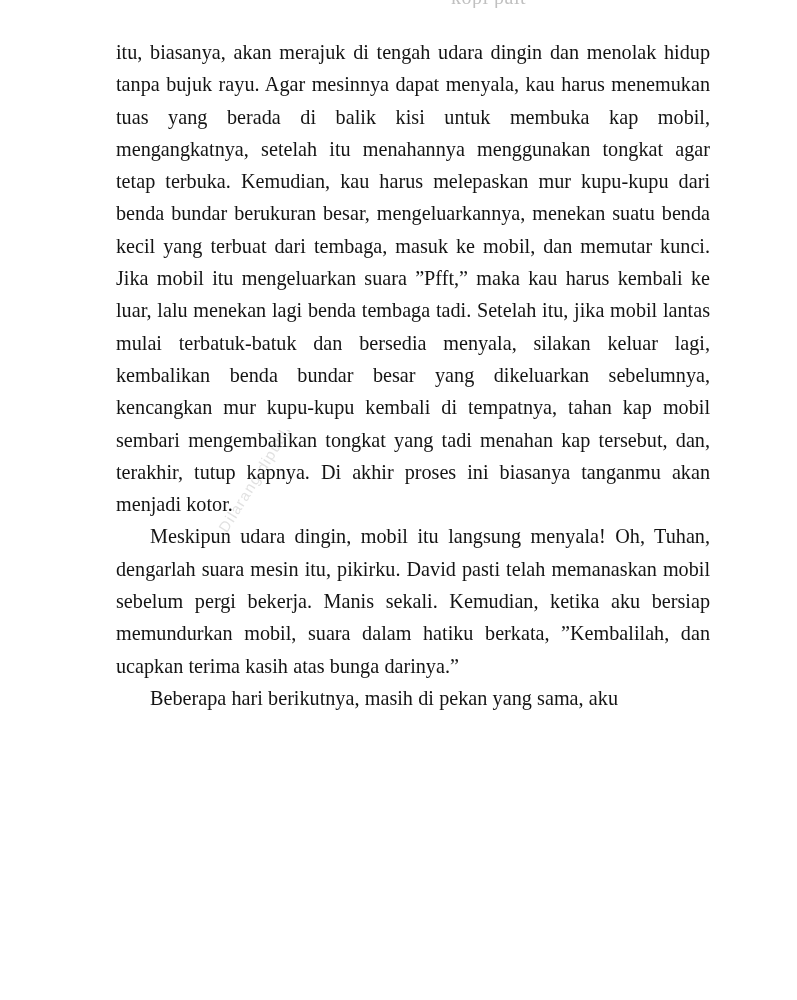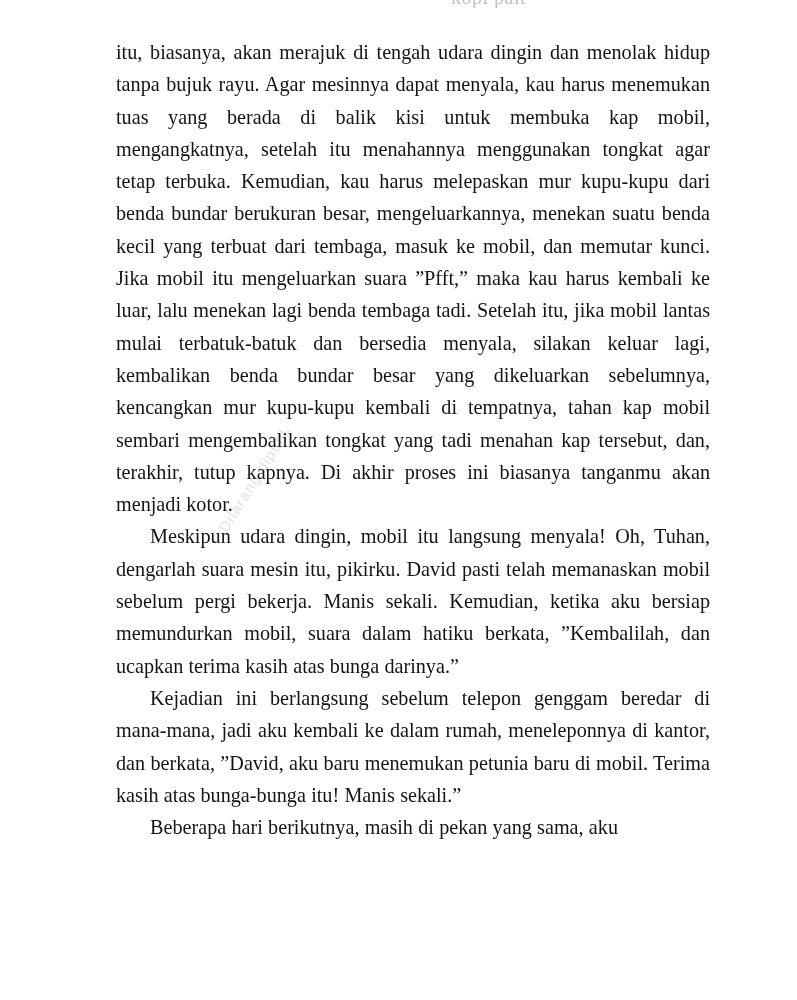--- a/index.html
+++ b/index.html
@@ -109,17 +109,16 @@
     <span class="rh-inner">kopi pait</span>
   </div>
 
   <div class="watermark">
     <span>Dilarang dipublikasikan</span>
   </div>
 
   <div class="textblock">
     <p class="para">itu, biasanya, akan merajuk di tengah udara dingin dan menolak hidup tanpa bujuk rayu. Agar mesinnya dapat menyala, kau harus menemukan tuas yang berada di balik kisi untuk membuka kap mobil, mengangkatnya, setelah itu menahannya menggunakan tongkat agar tetap terbuka. Kemudian, kau harus melepaskan mur kupu-kupu dari benda bundar berukuran besar, mengeluarkannya, menekan suatu benda kecil yang terbuat dari tembaga, masuk ke mobil, dan memutar kunci. Jika mobil itu mengeluarkan suara ”Pfft,” maka kau harus kembali ke luar, lalu menekan lagi benda tembaga tadi. Setelah itu, jika mobil lantas mulai terbatuk-batuk dan bersedia menyala, silakan keluar lagi, kembalikan benda bundar besar yang dikeluarkan sebelumnya, kencangkan mur kupu-kupu kembali di tempatnya, tahan kap mobil sembari mengembalikan tongkat yang tadi menahan kap tersebut, dan, terakhir, tutup kapnya. Di akhir proses ini biasanya tanganmu akan menjadi kotor.</p>
     <p class="para indent">Meskipun udara dingin, mobil itu langsung menyala! Oh, Tuhan, dengarlah suara mesin itu, pikirku. David pasti telah memanaskan mobil sebelum pergi bekerja. Manis sekali. Kemudian, ketika aku bersiap memundurkan mobil, suara dalam hatiku berkata, ”Kembalilah, dan ucapkan terima kasih atas bunga darinya.”</p>
-    <p class="para indent">Kejadian ini berlangsung sebelum telepon genggam beredar di mana-mana, jadi aku kembali ke dalam rumah, meneleponnya di kantor, dan berkata, ”David, aku baru menemukan petunia baru di mobil. Terima kasih atas bunga-bunga itu! Manis sekali.”</p>
     <p class="para indent">Beberapa hari berikutnya, masih di pekan yang sama, aku</p>
   </div>
 
 </div>
 
 </body></html>

